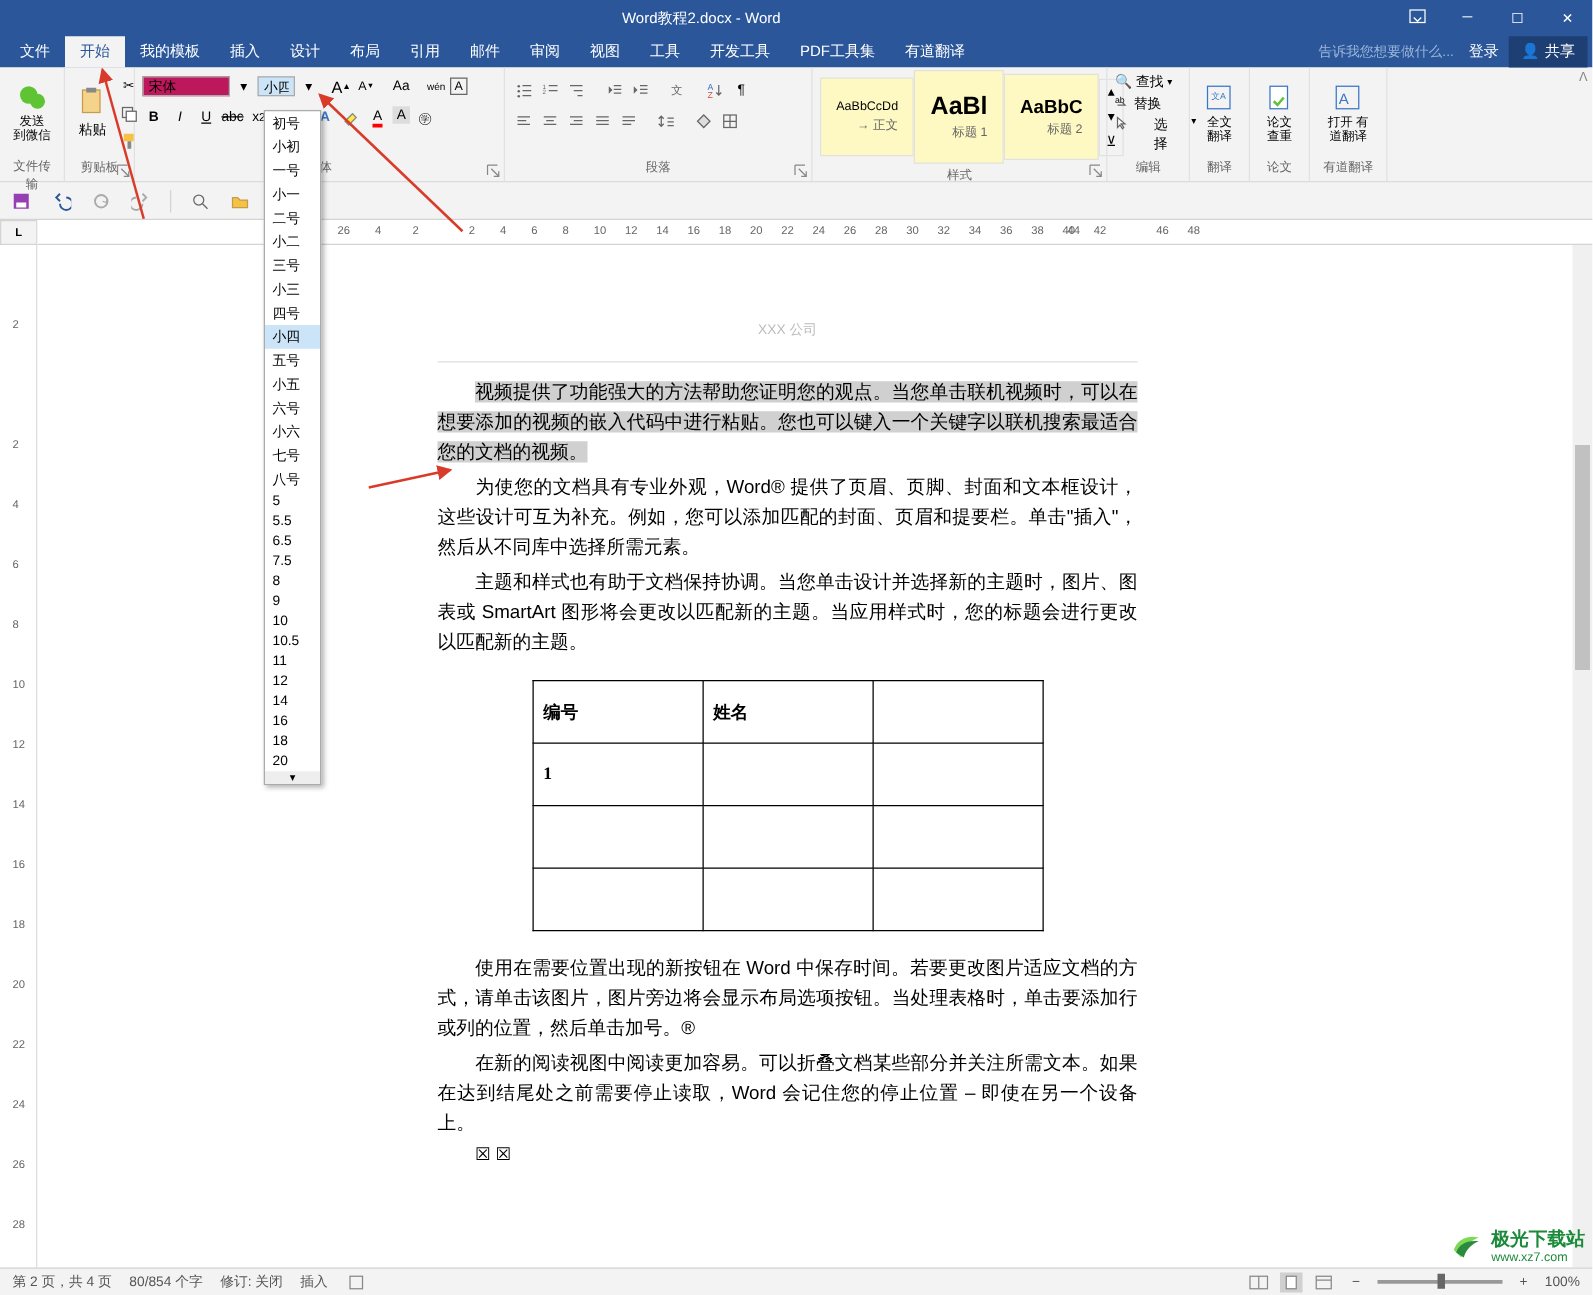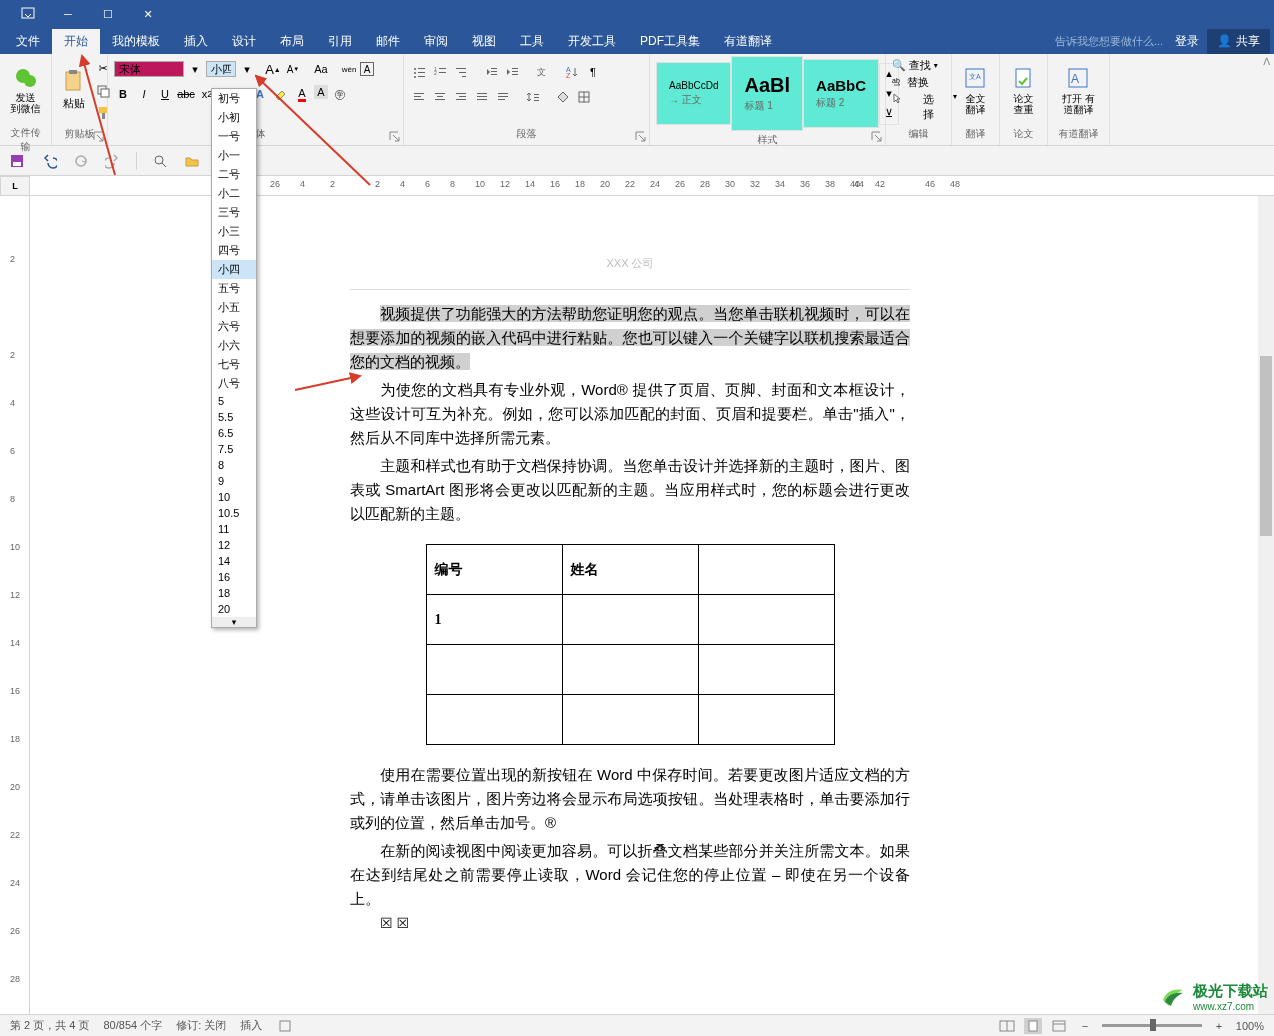--- a/index.html
+++ b/index.html
@@ -30,21 +30,21 @@
 .big-btn svg, .big-btn .icon-box { width: 24px; height: 24px; }
 .small-btn { width: 18px; height: 18px; display: inline-flex; align-items: center; justify-content: center; cursor: pointer; }
 
 
 .font-combo { border: 1px solid #ababab; background: #be185d; padding: 1px 4px; font-size: 11px; }
 .font-name { width: 70px; }
 .font-size { width: 30px; }
 .icon-row { display: flex; gap: 3px; margin-top: 3px; }
 
 
-.style-item { background: #5eead4; border: 1px solid #e1e1e1; padding: 17px 12px; text-align: left; cursor: pointer; }
+.style-item { background: #fef9c3; border: 1px solid #e1e1e1; padding: 17px 12px; text-align: right; cursor: pointer; }
 .style-preview { font-size: 14px; }
 .style-name { font-size: 10px; color: #666; margin-top: 2px; }
 
 
 .qat { height: 30px; background: #f3f3f3; border-bottom: 1px solid #d4d4d4; display: flex; align-items: center; padding: 0 8px; gap: 14px; }
 .qat-btn { width: 18px; height: 18px; display: flex; align-items: center; justify-content: center; cursor: pointer; }
 .qat-sep { width: 1px; height: 18px; background: #d4d4d4; }
 
 
 .ruler-row { height: 20px; background: #fff; display: flex; }
@@ -90,20 +90,21 @@
 .scrollbar-v { position: absolute; right: 0; top: 196px; width: 16px; bottom: 22px; background: #f0f0f0; }
 .scrollbar-thumb { position: absolute; left: 2px; right: 2px; top: 160px; height: 180px; background: #c1c1c1; }
 
 .dlauncher { width: 12px; height: 12px; position: absolute; right: 2px; bottom: 2px; }
 </style>
 </head>
 <body>
 
 <div class="titlebar">
   <div class="titlebar-left"></div>
+  <div class="titlebar-center">Word教程2.docx - Word</div>
   <div class="titlebar-right">
     <div class="titlebar-btn">
         <svg width="14" height="14" viewBox="0 0 14 14">
           <rect x="1" y="1" width="12" height="10" fill="none" stroke="#fff"></rect>
           <path d="M4 7l3 3 3-3" fill="none" stroke="#fff"></path>
         </svg>
       </div>
     <div class="titlebar-btn">
         <span class="win-icon">─</span>
       </div>

